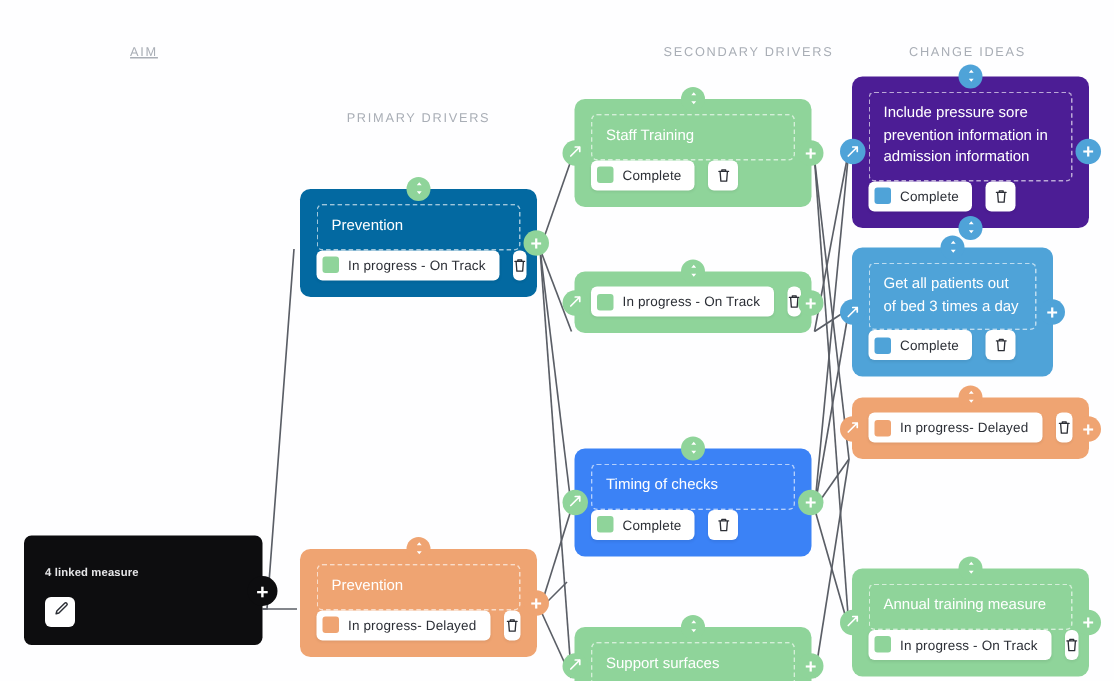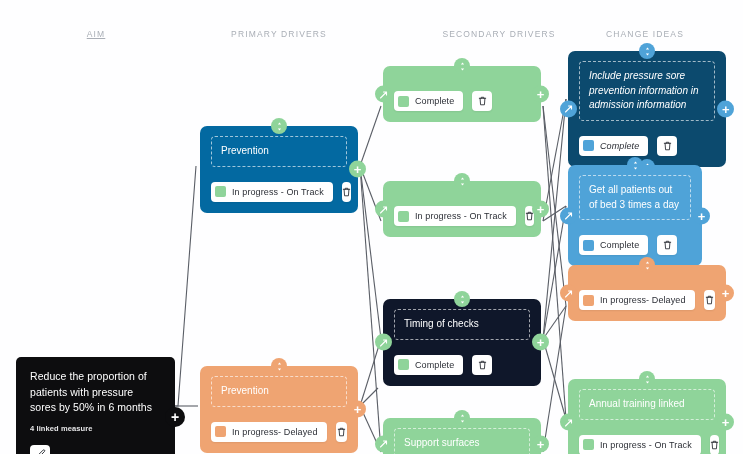--- a/index.html
+++ b/index.html
@@ -50,21 +50,21 @@
     border-radius: 4px;
     padding: 7px 9px;
     font-size: 10px;
     line-height: 14.5px;
     color: #ffffff;
     min-height: 28px;
   }
   .card .rowbar {
     display: flex;
     align-items: flex-end;
-    margin-top: 15px;
+    margin-top: 0;
     gap: 9px;
   }
   .status-pill {
     background: #ffffff;
     border-radius: 4px;
     height: 20px;
     display: inline-flex;
     align-items: center;
     padding: 0 9px 0 4px;
     gap: 6px;
@@ -204,21 +204,21 @@
       <path d="M 543 339 L 566 99"></path>
       <path d="M 543 339 L 566 206"></path>
       <path d="M 543 339 L 566 306"></path>
       <path d="M 543 339 L 566 419"></path>
       <path d="M 543 452 L 566 306"></path>
       <path d="M 360 406 L 378 388"></path>
     </svg>
 
   <div id="headers">
       <div class="col-header" style="left: 96px; text-decoration: underline;">AIM</div>
-      <div class="col-header" style="left: 279px;">PRIMARY DRIVERS</div>
+      <div class="col-header" style="left: 279px; margin-top: 44px;">PRIMARY DRIVERS</div>
       <div class="col-header" style="left: 462px; margin-left: 37px;">SECONDARY DRIVERS</div>
       <div class="col-header" style="left: 645px;">CHANGE IDEAS</div>
     </div>
 
   <div id="cards">
       <div class="card" style="left: 200px; top: 126px; width: 158px; background: #0369a1;">
         <div class="handle-top" style="background: rgb(143, 212, 154);">
           <span><svg width="7" height="9" viewBox="0 0 8 11">
               <path d="M4 0.6 L6 3 H2 Z M4 10.4 L6 8 H2 Z" fill="#fff"></path>
             </svg></span>
@@ -260,20 +260,21 @@
           </div>
         </div>
         <div class="handle-right" style="background: rgb(239, 164, 114);">+</div>
       </div>
       <div class="card" style="left: 383px; top: 66px; width: 158px; background: rgb(143, 212, 154);">
         <div class="handle-top" style="background: rgb(143, 212, 154);">
           <span><svg width="7" height="9" viewBox="0 0 8 11">
               <path d="M4 0.6 L6 3 H2 Z M4 10.4 L6 8 H2 Z" fill="#fff"></path>
             </svg></span>
         </div>
+        <div class="textbox">Staff Training</div>
         <div class="rowbar">
           <div class="status-pill">
             <span class="status-swatch" style="background: rgb(143, 212, 154);"></span>
             <span class="status-label">Complete</span>
           </div>
           <div class="icon-btn">
             <span>
               <svg width="9" height="10" viewBox="0 0 12 14">
                 <path d="M1.5 3.2 h9 M4.2 3.2 V1.8 h3.6 V3.2 M2.6 3.2 l0.7 9.1 h5.4 l0.7-9.1" fill="none" stroke="#2c2f36" stroke-width="1.25" stroke-linejoin="round" stroke-linecap="round"></path>
               </svg>
@@ -306,21 +307,21 @@
             </span>
           </div>
         </div>
         <div class="handle-right" style="background: rgb(143, 212, 154);">+</div>
         <div class="handle-left" style="background: rgb(143, 212, 154);">
           <span><svg width="9" height="9" viewBox="0 0 12 12">
               <path d="M2 10 L10 2 M6 2 H10 V6" fill="none" stroke="#fff" stroke-width="1.5" stroke-linecap="round" stroke-linejoin="round"></path>
             </svg></span>
         </div>
       </div>
-      <div class="card" style="left: 383px; top: 299px; width: 158px; background: #0f172a;">
+      <div class="card" style="left: 383px; top: 299px; width: 158px; background: #3b82f6;">
         <div class="handle-top" style="background: rgb(143, 212, 154);">
           <span><svg width="7" height="9" viewBox="0 0 8 11">
               <path d="M4 0.6 L6 3 H2 Z M4 10.4 L6 8 H2 Z" fill="#fff"></path>
             </svg></span>
         </div>
         <div class="textbox">Timing of checks</div>
         <div class="rowbar">
           <div class="status-pill">
             <span class="status-swatch" style="background: rgb(143, 212, 154);"></span>
             <span class="status-label">Complete</span>
@@ -347,21 +348,21 @@
             </svg></span>
         </div>
         <div class="textbox">Support surfaces</div>
         <div class="handle-right" style="background: rgb(143, 212, 154);">+</div>
         <div class="handle-left" style="background: rgb(143, 212, 154);">
           <span><svg width="9" height="9" viewBox="0 0 12 12">
               <path d="M2 10 L10 2 M6 2 H10 V6" fill="none" stroke="#fff" stroke-width="1.5" stroke-linecap="round" stroke-linejoin="round"></path>
             </svg></span>
         </div>
       </div>
-      <div class="card" style="left: 568px; top: 51px; width: 158px; background: #0c4a6e; font-style: italic;">
+      <div class="card" style="left: 568px; top: 51px; width: 158px; background: #4c1d95;">
         <div class="handle-top" style="background: rgb(79, 163, 216);">
           <span><svg width="7" height="9" viewBox="0 0 8 11">
               <path d="M4 0.6 L6 3 H2 Z M4 10.4 L6 8 H2 Z" fill="#fff"></path>
             </svg></span>
         </div>
         <div class="textbox">Include pressure sore prevention information in admission information</div>
         <div class="rowbar">
           <div class="status-pill">
             <span class="status-swatch" style="background: rgb(79, 163, 216);"></span>
             <span class="status-label">Complete</span>
@@ -438,21 +439,21 @@
               <path d="M2 10 L10 2 M6 2 H10 V6" fill="none" stroke="#fff" stroke-width="1.5" stroke-linecap="round" stroke-linejoin="round"></path>
             </svg></span>
         </div>
       </div>
       <div class="card" style="left: 568px; top: 379px; width: 158px; background: rgb(143, 212, 154);">
         <div class="handle-top" style="background: rgb(143, 212, 154);">
           <span><svg width="7" height="9" viewBox="0 0 8 11">
               <path d="M4 0.6 L6 3 H2 Z M4 10.4 L6 8 H2 Z" fill="#fff"></path>
             </svg></span>
         </div>
-        <div class="textbox">Annual training linked</div>
+        <div class="textbox">Annual training measure</div>
         <div class="rowbar">
           <div class="status-pill">
             <span class="status-swatch" style="background: rgb(143, 212, 154);"></span>
             <span class="status-label">In progress - On Track</span>
           </div>
           <div class="icon-btn">
             <span>
               <svg width="9" height="10" viewBox="0 0 12 14">
                 <path d="M1.5 3.2 h9 M4.2 3.2 V1.8 h3.6 V3.2 M2.6 3.2 l0.7 9.1 h5.4 l0.7-9.1" fill="none" stroke="#2c2f36" stroke-width="1.25" stroke-linejoin="round" stroke-linecap="round"></path>
               </svg>
@@ -462,21 +463,20 @@
         <div class="handle-right" style="background: rgb(143, 212, 154);">+</div>
         <div class="handle-left" style="background: rgb(143, 212, 154);">
           <span><svg width="9" height="9" viewBox="0 0 12 12">
               <path d="M2 10 L10 2 M6 2 H10 V6" fill="none" stroke="#fff" stroke-width="1.5" stroke-linecap="round" stroke-linejoin="round"></path>
             </svg></span>
         </div>
       </div>
     </div>
 
   <div id="aim-card" style="left:16px; top:357px; width:159px;">
-    <div class="aim-title">Reduce the proportion of patients with pressure sores by 50% in 6 months</div>
     <div class="aim-sub">4 linked measure</div>
     <div class="aim-edit">
       <span>
         <svg width="11" height="11" viewBox="0 0 16 16">
           <path d="M11.8 1.6a1.4 1.4 0 0 1 2 2l-7.6 7.6-2.7.7.7-2.7z" fill="none" stroke="#2c2f36" stroke-width="1.4" stroke-linejoin="round"></path>
         </svg>
       </span>
     </div>
     <div class="aim-plus">+</div>
   </div>

